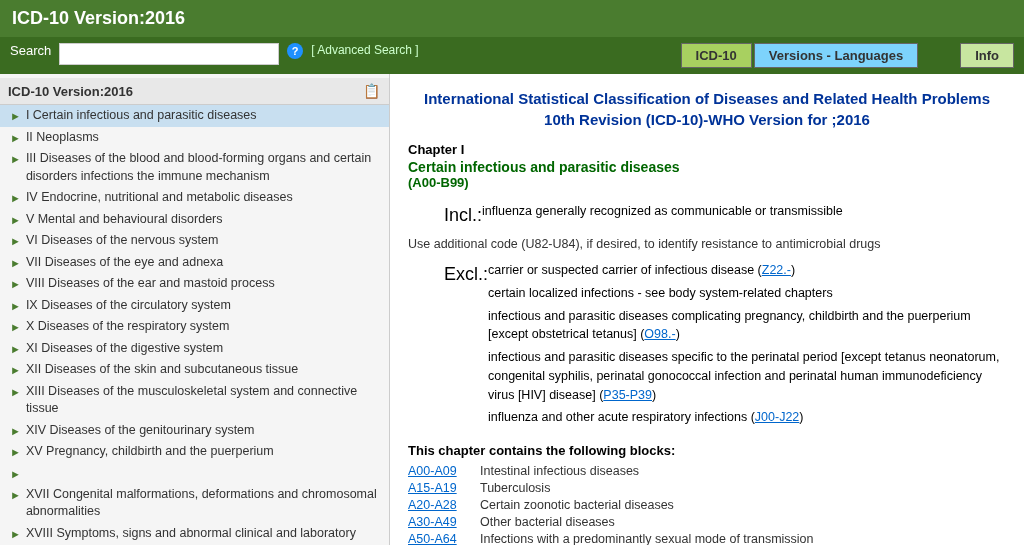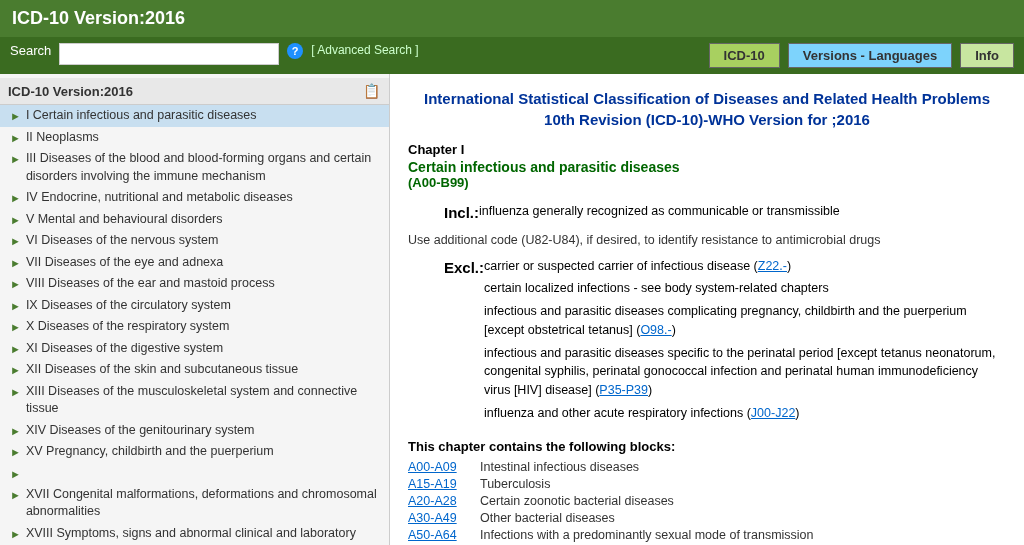--- a/index.html
+++ b/index.html
@@ -41,33 +41,33 @@
       align-items: center;
       justify-content: center;
       font-weight: bold;
       cursor: pointer;
     }
 
     
     #tabs {
       margin-left: auto;
       display: flex;
-      gap: 8px;
+      gap: 2px;
       padding-left: 8px;
     }
     .tab {
       padding: 4px 14px;
       font-size: 13px;
       font-weight: bold;
       cursor: pointer;
       border: 1px solid #666;
     }
     .tab-icd10 { background: #a8d060; color: #333; }
     .tab-versions { background: #7dd3fc; color: #333; }
-    .tab-info { background: #c8e6a0; color: #333; }
+    .tab-info { background: #c8e6a0; color: #333; margin-left: 40px; }
 
     
     #main {
       display: flex;
       height: 490px;
     }
 
     
     #sidebar {
       width: 390px;
@@ -149,23 +149,23 @@
       margin-bottom: 12px;
     }
 
     .incl-block, .excl-block {
       display: flex;
       margin-bottom: 8px;
       font-size: 12.5px;
       line-height: 1.5;
     }
     .incl-label, .excl-label {
-      font-weight: bold;
+      font-weight: normal;
       min-width: 58px;
-      font-size: 15px;
+      font-size: 18px;
       padding-left: 36px;
     }
     .incl-content, .excl-content { flex: 1; }
 
     .excl-item { margin-bottom: 4px; }
 
     a.code-link {
       color: #0066cc;
       text-decoration: underline;
       cursor: pointer;
@@ -236,21 +236,21 @@
         <div class="sidebar-item active">
           <span class="arrow">►</span>
           <span class="item-text">I Certain infectious and parasitic diseases</span>
         </div>
         <div class="sidebar-item">
           <span class="arrow">►</span>
           <span class="item-text">II Neoplasms</span>
         </div>
         <div class="sidebar-item">
           <span class="arrow">►</span>
-          <span class="item-text">III Diseases of the blood and blood-forming organs and certain disorders involving the immune mechanism</span>
+          <span class="item-text">III Diseases of the blood and blood-forming organs and certain disorders infections the immune mechanism</span>
         </div>
         <div class="sidebar-item">
           <span class="arrow">►</span>
           <span class="item-text">IV Endocrine, nutritional and metabolic diseases</span>
         </div>
         <div class="sidebar-item">
           <span class="arrow">►</span>
           <span class="item-text">V Mental and behavioural disorders</span>
         </div>
         <div class="sidebar-item">

